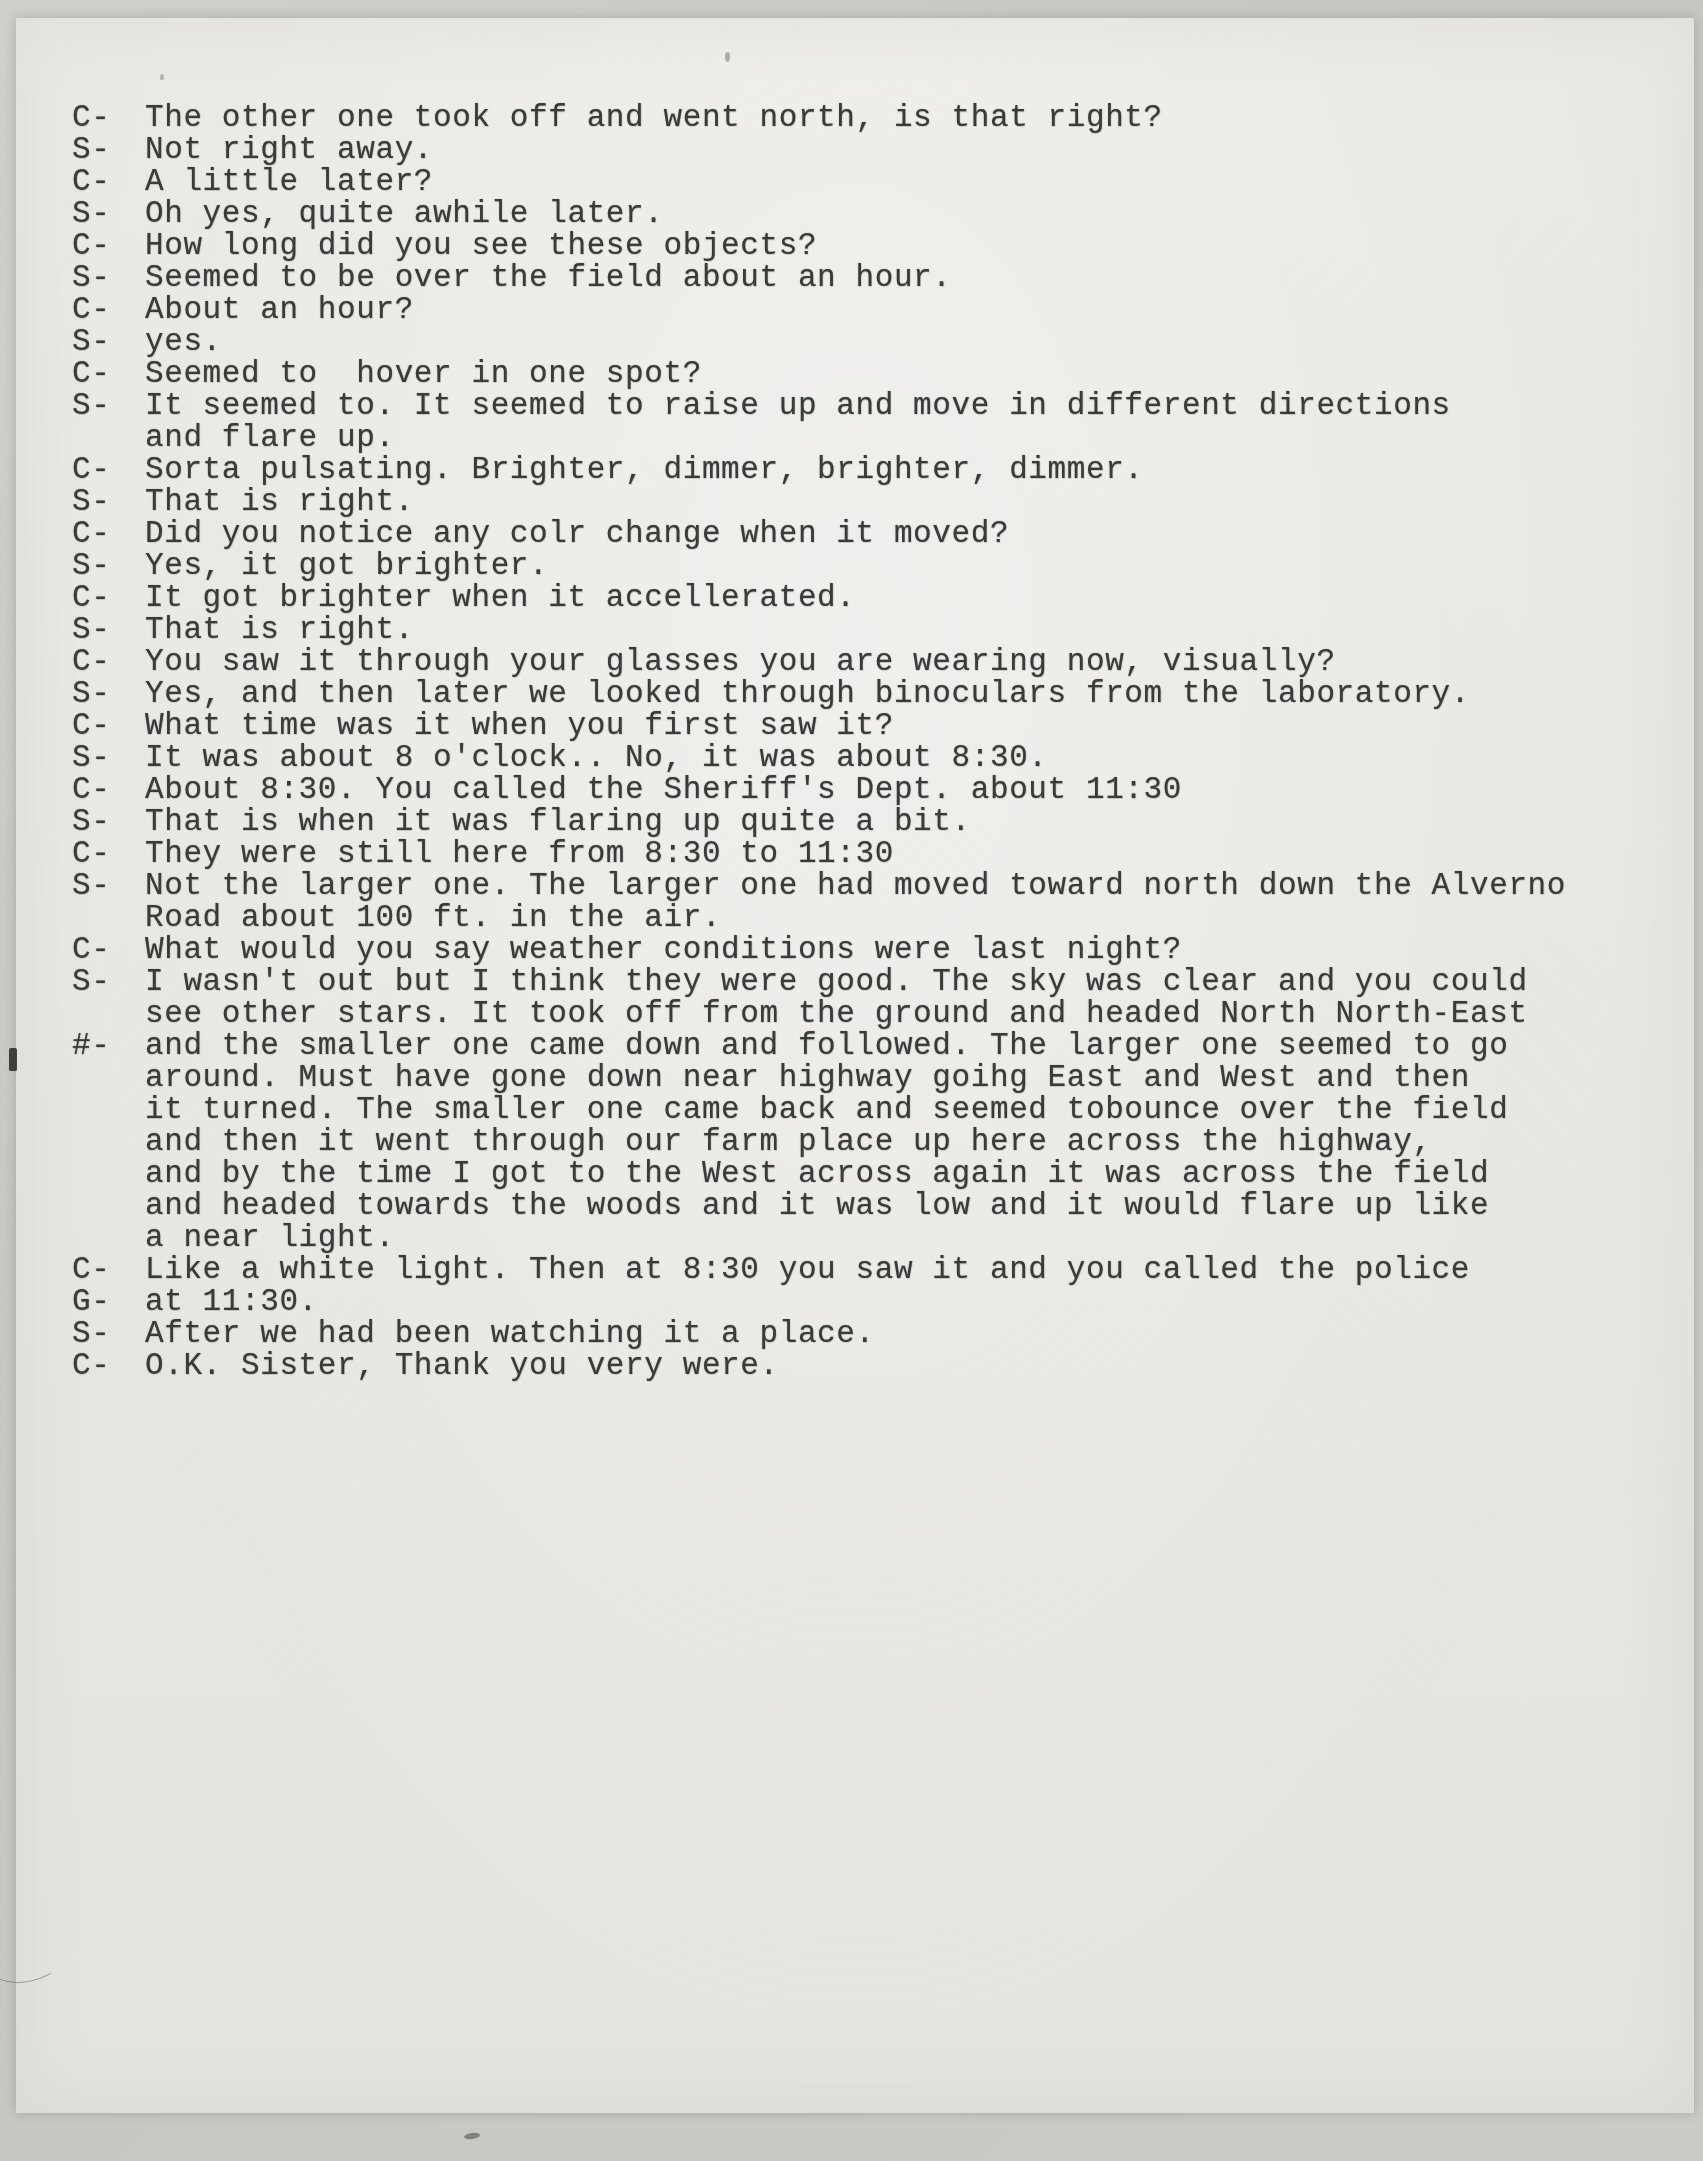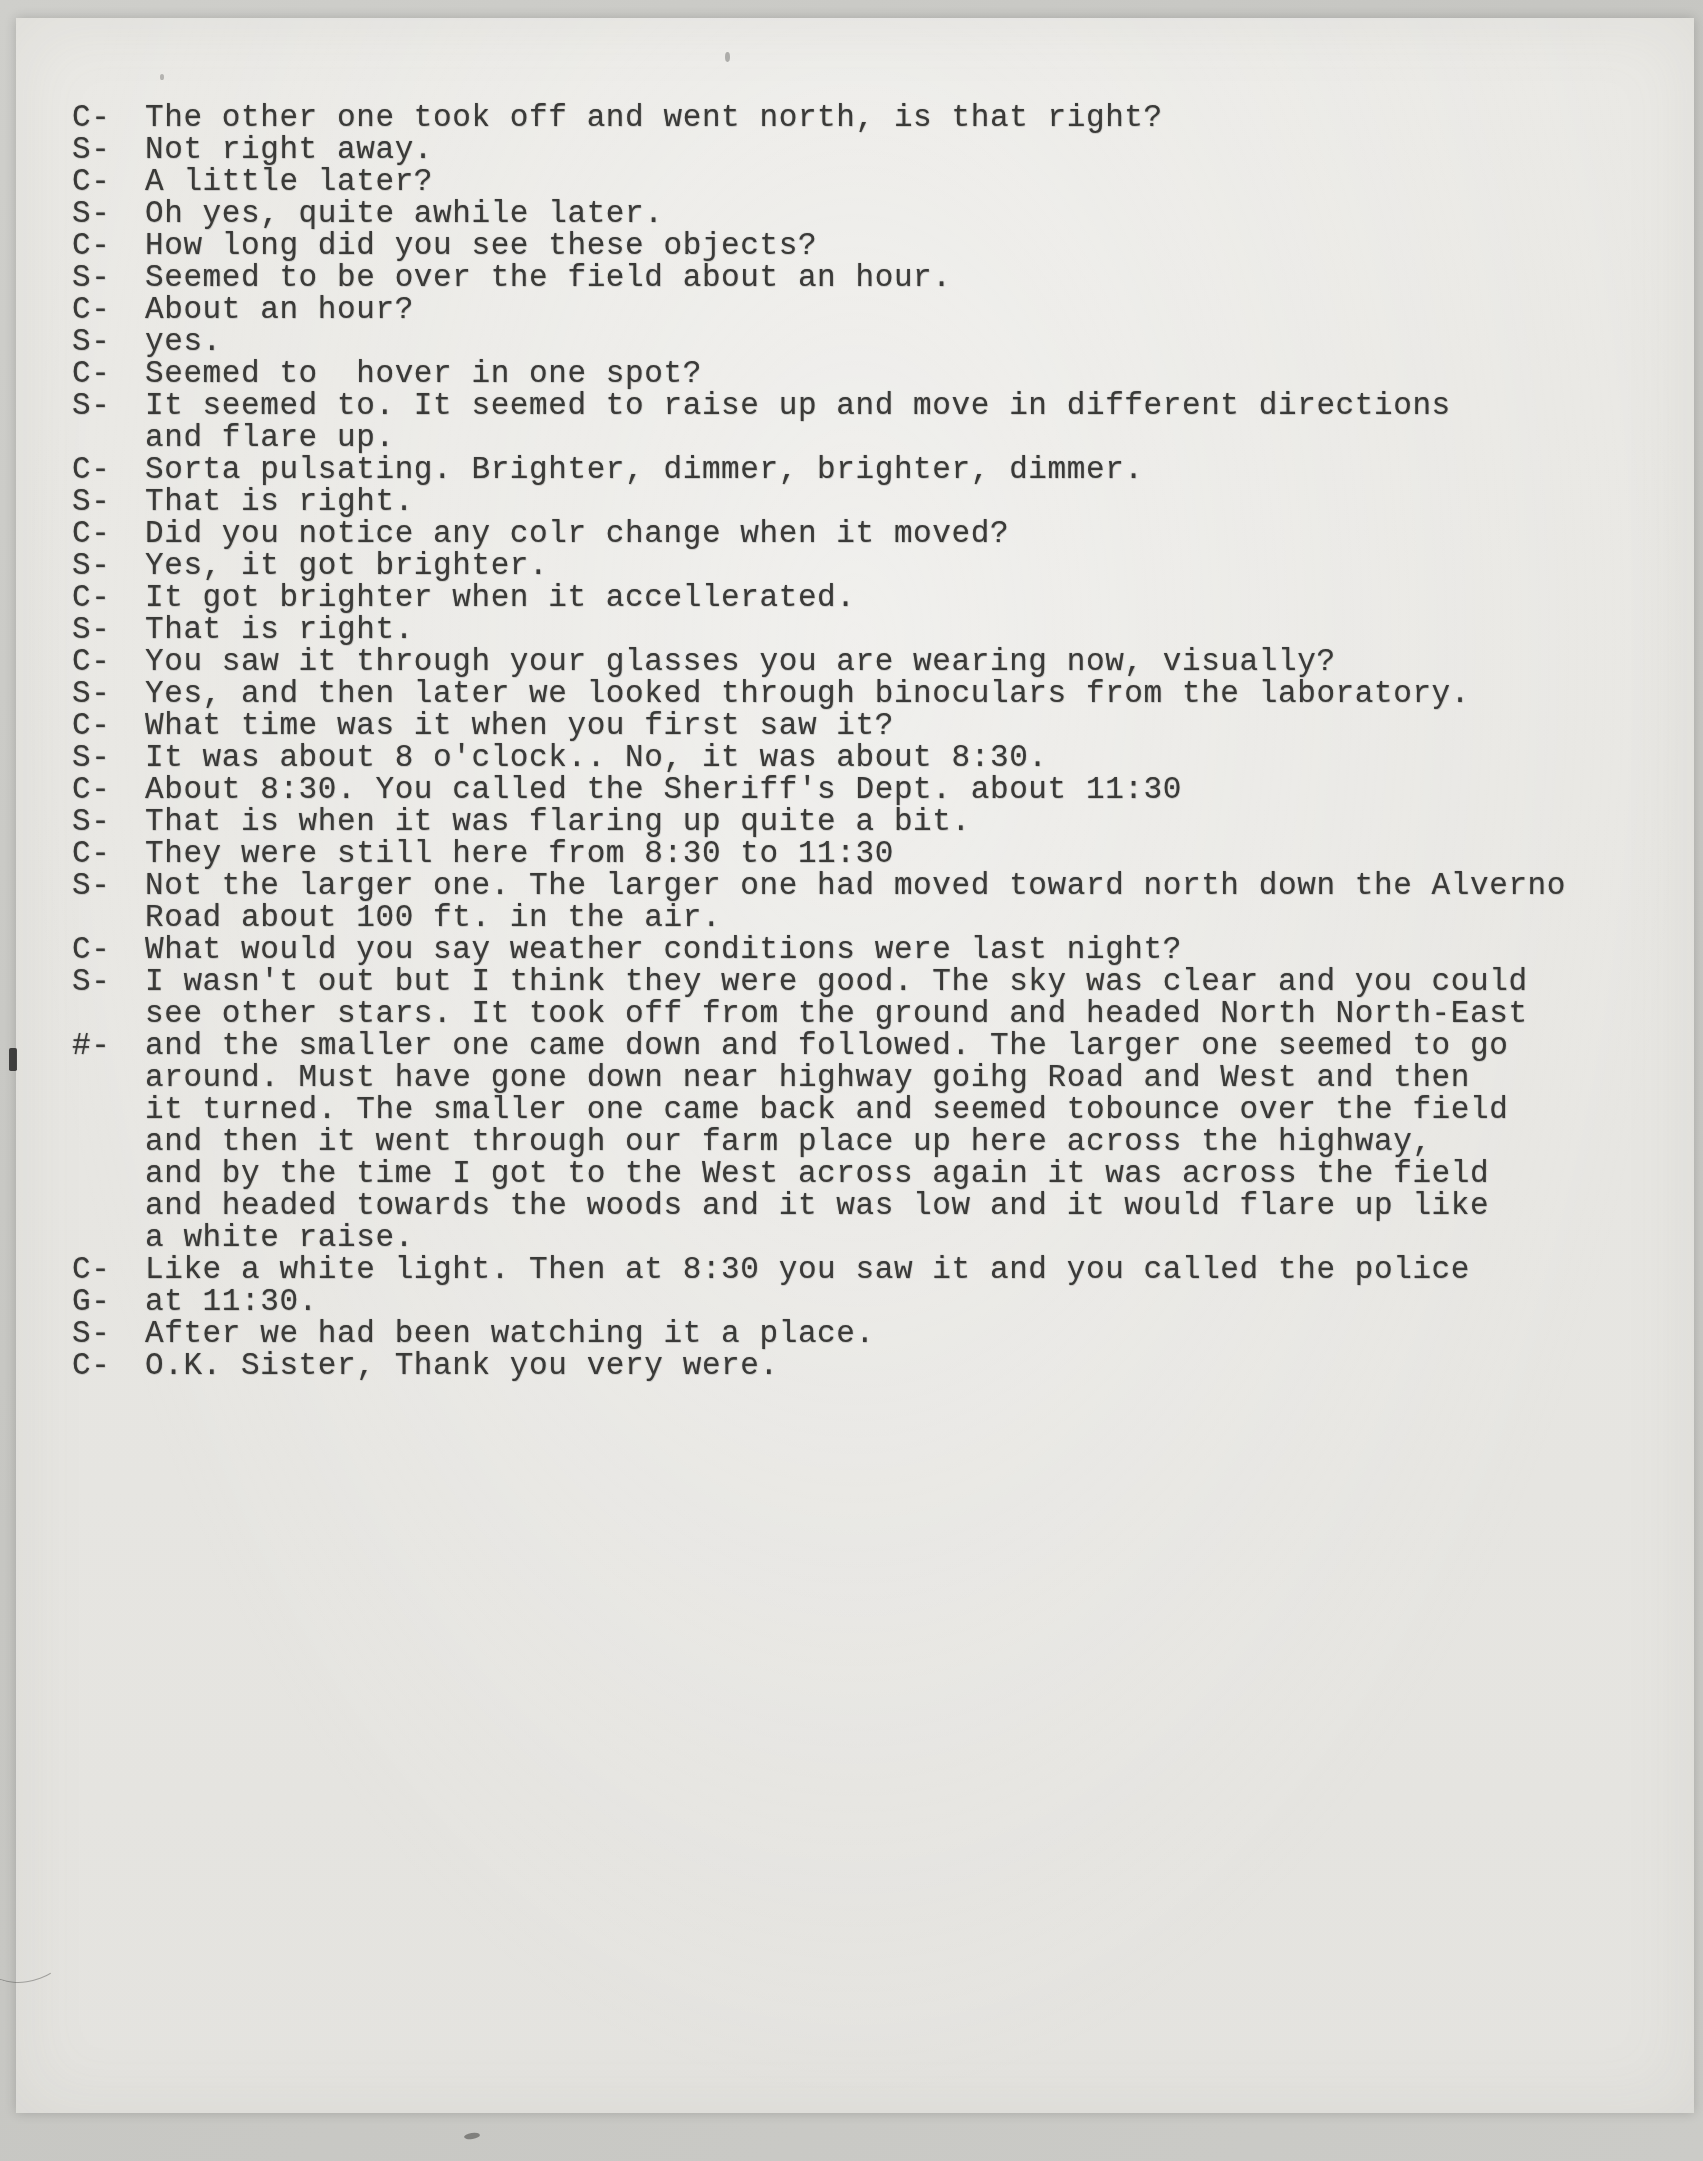--- a/index.html
+++ b/index.html
@@ -248,21 +248,21 @@
   </div>
 
   <div class="line">
     <span class="spk">#-</span>
     <span class="txt">and the smaller one came down and followed. The larger one seemed to go</span>
   </div>
 
 
   <div class="line">
     <span class="spk"></span>
-    <span class="txt">around. Must have gone down near highway goihg Road and West and then</span>
+    <span class="txt">around. Must have gone down near highway goihg East and West and then</span>
   </div>
 
   <div class="line">
     <span class="spk"></span>
     <span class="txt">it turned. The smaller one came back and seemed tobounce over the field</span>
   </div>
 
   <div class="line">
     <span class="spk"></span>
     <span class="txt">and then it went through our farm place up here across the highway,</span>
@@ -273,21 +273,21 @@
     <span class="txt">and by the time I got to the West across again it was across the field</span>
   </div>
 
   <div class="line">
     <span class="spk"></span>
     <span class="txt">and headed towards the woods and it was low and it would flare up like</span>
   </div>
 
   <div class="line">
     <span class="spk"></span>
-    <span class="txt">a white raise.</span>
+    <span class="txt">a near light.</span>
   </div>
 
   <div class="line">
     <span class="spk">C-</span>
     <span class="txt">Like a white light. Then at 8:30 you saw it and you called the police</span>
   </div>
 
   <div class="line">
     <span class="spk">G-</span>
     <span class="txt">at 11:30.</span>

